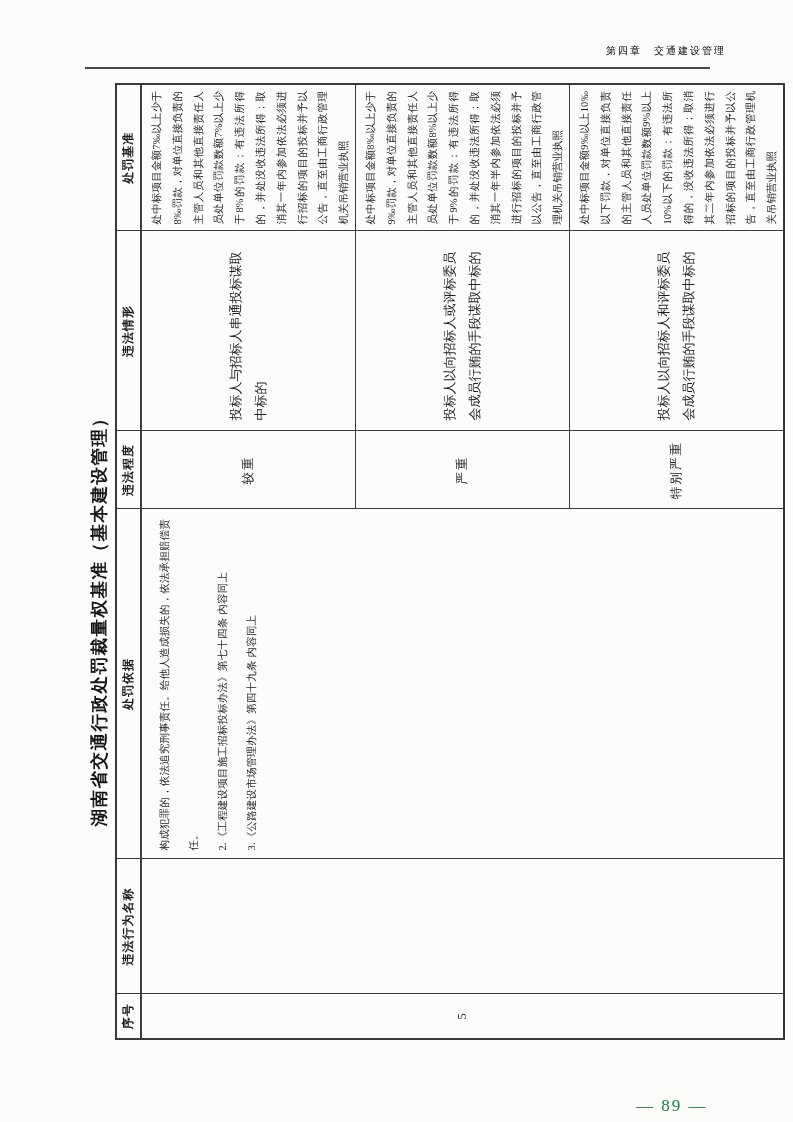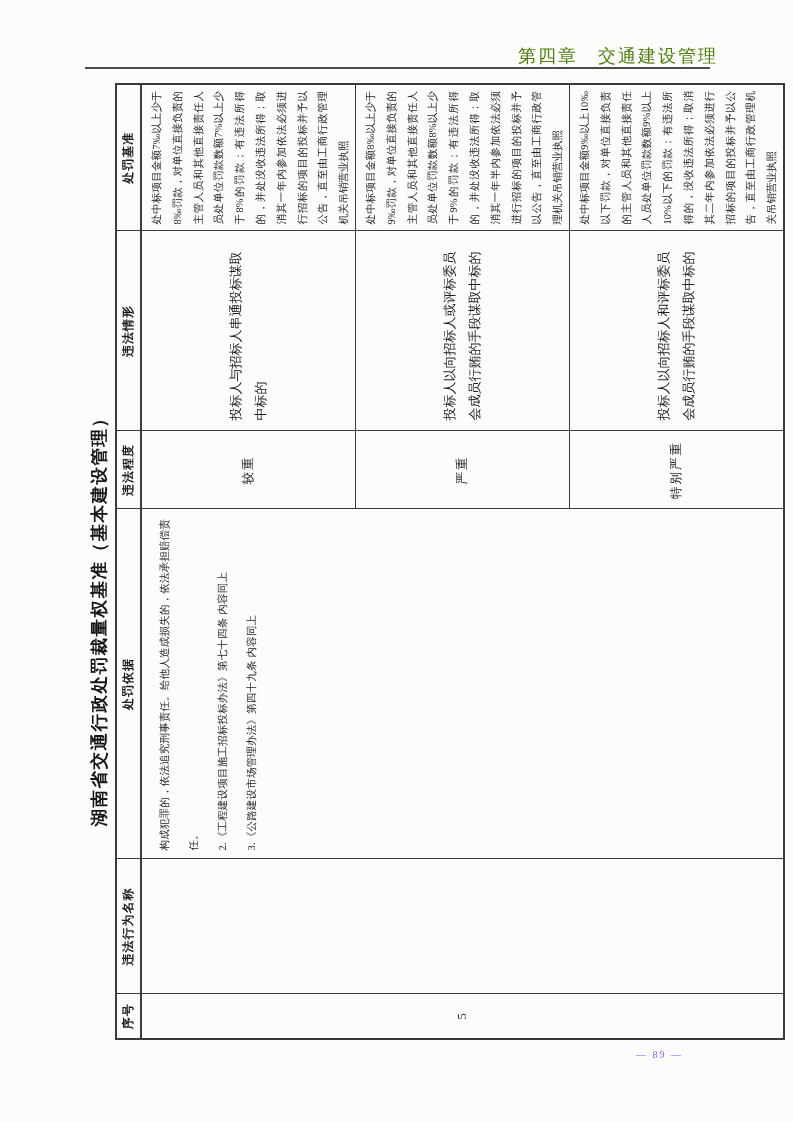--- a/index.html
+++ b/index.html
@@ -7,23 +7,23 @@
   .page {
     position: relative;
     width: 793px; height: 1122px;
     margin: 0 auto;
     background: #fcfcfb;
     font-family: "Liberation Serif", serif;
     color: #1c1c1c;
     overflow: hidden;
   }
   .chapter-header {
-    position: absolute; top: 44px; left: 8px; width: 710px;
+    position: absolute; top: 44px; left: 16px; width: 710px;
     text-align: right;
-    font-size: 18px; letter-spacing: 2px; color: #4d7c0f;
+    font-size: 10px; letter-spacing: 2px; color: #000000;
   }
   .header-rule {
     position: absolute; top: 67px; left: 85px;
     width: 625px; height: 2px; background: #4a4a4a;
   }
   .rotated-block {
     position: absolute; left: 86px; top: 1040px;
     width: 955px; height: 624px;
     transform: rotate(-90deg);
     transform-origin: 0 0;
@@ -61,22 +61,22 @@
   td.cell-situation {
     vertical-align: middle; padding: 0 10px;
     font-size: 13px; line-height: 25px; text-align: left;
   }
   td.cell-benchmark {
     vertical-align: top; padding: 5px 6px 0 6px;
     font-size: 10.5px; line-height: 20.8px;
     text-align: justify; text-justify: inter-character;
   }
   .page-number {
-    position: absolute; left: 636px; top: 1049px;
-    font-size: 10px; letter-spacing: 2px; color: #8b5cf6;
+    position: absolute; left: 636px; top: 1096px;
+    font-size: 17px; letter-spacing: 2px; color: #15803d;
     white-space: nowrap;
   }
 </style>
 </head>
 <body>
 
 <div class="page">
 
   <div class="chapter-header">第四章　交通建设管理</div>
 

